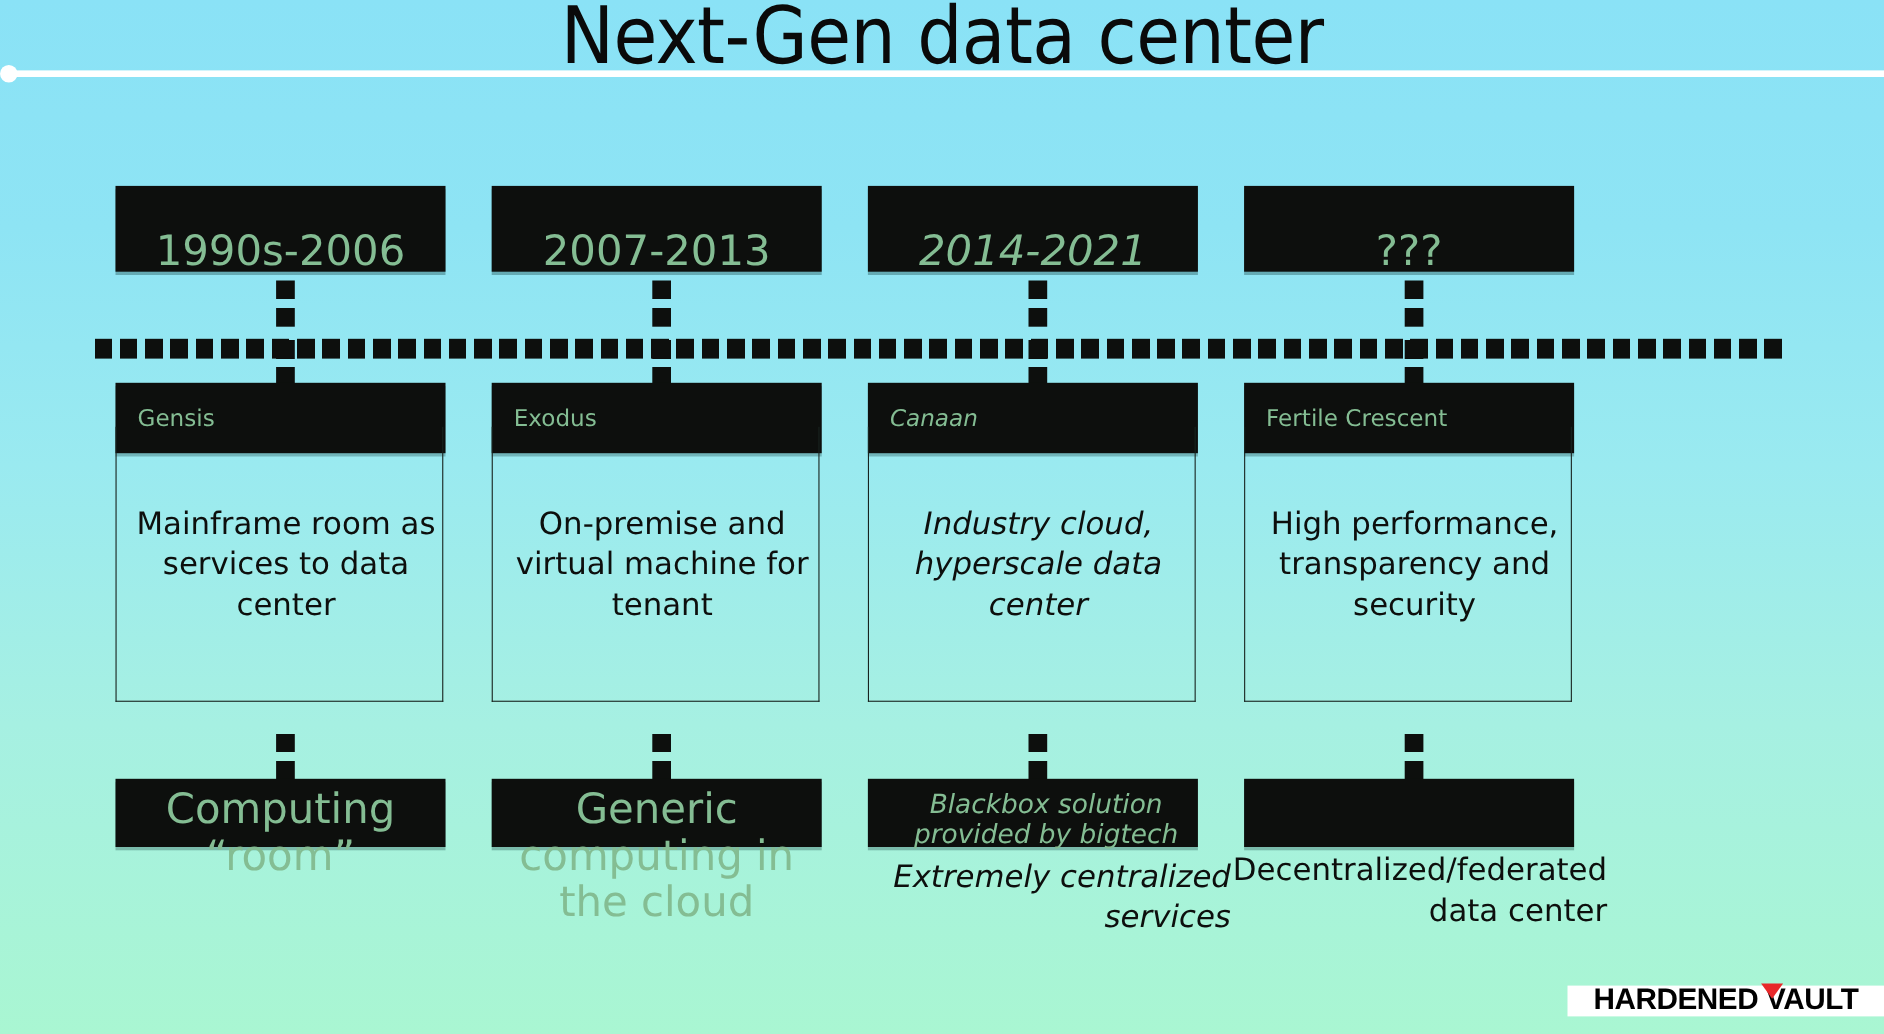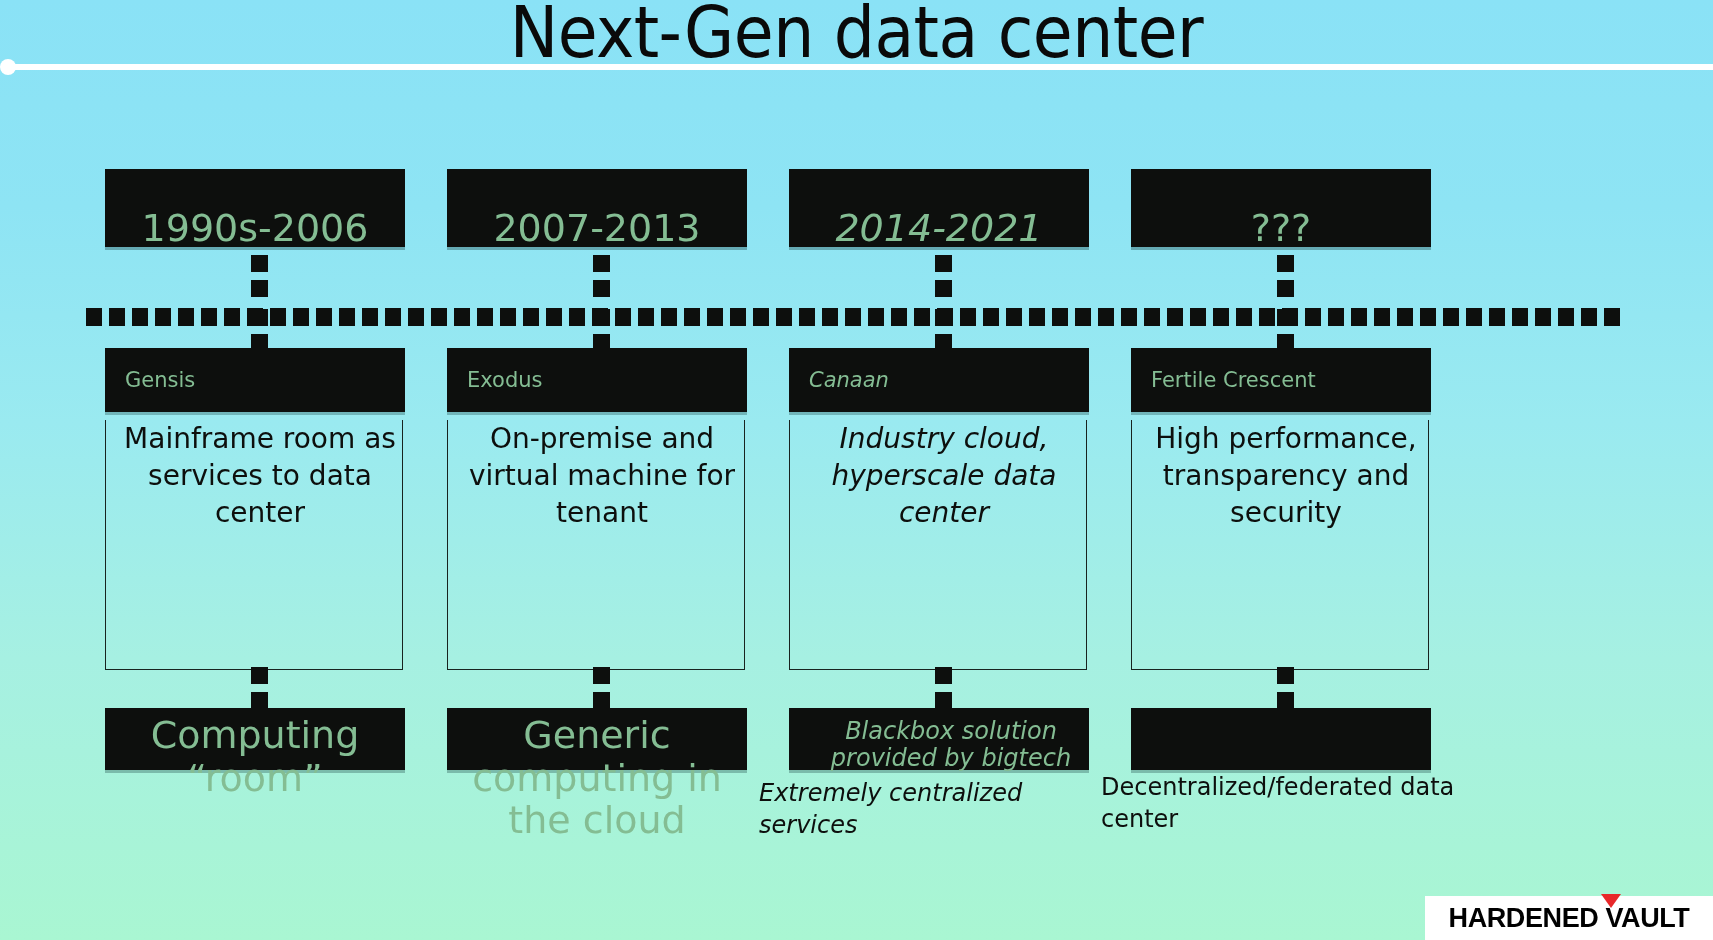--- a/index.html
+++ b/index.html
@@ -124,28 +124,28 @@
     color: #84bd93;
     font-size: 21px;
     padding-left: 20px;
     line-height: 1;
   }
 
   
   .body-box {
     position: absolute;
     left: 0;
-    top: 420px;
+    top: 388px;
     width: 298px;
     height: 250px;
     border: 1px solid #18231f;
     border-top: none;
     box-sizing: border-box;
     display: flex;
-    align-items: flex-start;
+    align-items: center;
     justify-content: center;
     text-align: center;
     padding-left: 12px;
   }
   .body-text {
     color: #0d0f0d;
     font-size: 28px;
     line-height: 1.33;
     padding: 0 6px;
   }
@@ -184,38 +184,38 @@
     box-sizing: border-box;
   }
   .tag-text.big   { font-size: 38px; }
   .tag-text.small { font-size: 24px; padding-top: 10px; padding-left: 24px; }
 
   
   .note {
     position: absolute;
     left: -30px;
     width: 360px;
-    text-align: left;
+    text-align: right;
     color: #0d0f0d;
-    font-size: 24px;
+    font-size: 28px;
     line-height: 1.33;
   }
   .note.n2 { top: 778px; }
   .note.n3 { top: 772px; }
 
   
   #logo {
     position: absolute;
     left: 1425px;
     top: 896px;
     width: 288px;
-    height: 44px;
+    height: 28px;
     background: #ffffff;
     display: flex;
-    align-items: center;
+    align-items: flex-end;
     justify-content: center;
   }
   #logo-text {
     position: relative;
     font-family: "Liberation Sans", sans-serif;
     font-weight: bold;
     font-size: 27px;
     letter-spacing: -0.4px;
     color: #000000;
     white-space: nowrap;

